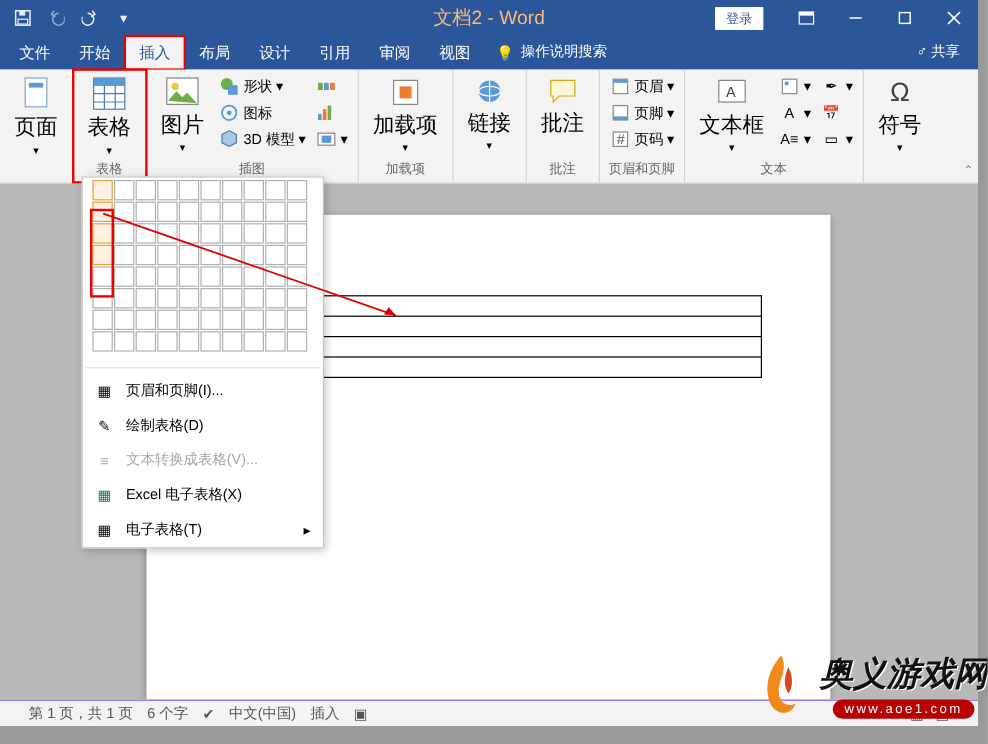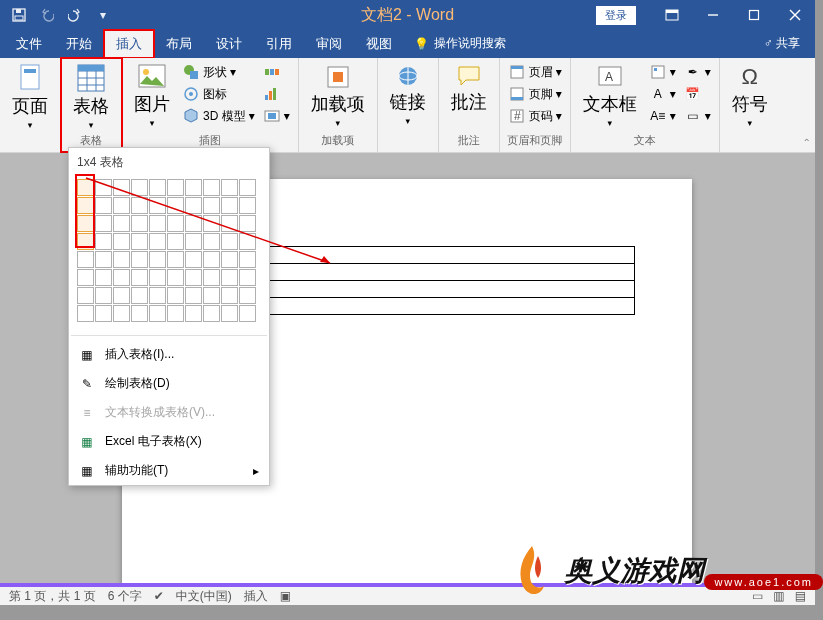--- a/index.html
+++ b/index.html
@@ -33,24 +33,24 @@
 .sel-box{position:absolute;left:6px;top:26px;width:20px;height:74px;border:2px solid #e00;pointer-events:none}
 .menu-sep{height:1px;background:#e0e0e0;margin:4px 2px}
 .menu-item{display:flex;align-items:center;gap:10px;padding:6px 10px;cursor:pointer}
 .menu-item.dis{color:#a6a6a6}
 .menu-item .mi-icon{width:16px;text-align:center}
 .doc-area{position:absolute;left:0;right:0;top:153px;bottom:22px;background:#b9b9b9;overflow:hidden}
 .page{position:absolute;left:122px;top:26px;width:570px;height:430px;background:#fff;box-shadow:0 2px 6px rgba(0,0,0,.35)}
 .tbl-prev{position:absolute;left:175px;top:246px;width:460px;border-collapse:collapse}
 .tbl-prev td{border:1px solid #000;height:17px}
 .arrow{position:absolute;z-index:6;pointer-events:none}
-.status{position:absolute;left:0;right:0;bottom:0;height:22px;background:#f3f3f3;border-top:4px solid #8b5cf6;display:flex;align-items:center;padding:0 9px;font-size:11px;color:#555;gap:12px}
+.status{position:absolute;left:0;right:0;bottom:0;height:22px;background:#f3f3f3;border-top:1px solid #8b5cf6;display:flex;align-items:center;padding:0 24px;font-size:11px;color:#555;gap:12px}
 .status-r{margin-left:auto;display:flex;gap:10px;align-items:center}
 .watermark{position:absolute;right:0;bottom:20px;z-index:20;display:flex;align-items:center;gap:8px;pointer-events:none}
-.wm-text{display:flex;flex-direction:row;align-items:flex-end}
+.wm-text{display:flex;flex-direction:column;align-items:center}
 .wm-cn{font-size:28px;font-weight:bold;font-style:italic;color:#111;text-shadow:1px 1px 0 #fff}
 .wm-url{background:#b00;color:#fff;font-size:11px;padding:2px 10px;border-radius:8px;letter-spacing:2px;margin-top:2px}
 .grp-content{display:flex;gap:4px;flex:1;align-items:flex-start}
 svg{display:block}
 .tell{display:flex;align-items:center;color:#fff;gap:5px;padding:5px 10px}
 </style>
 </head>
 <body>
 
 <div class="window">
@@ -327,21 +327,20 @@
         <tr>
           <td></td>
         </tr>
         <tr>
           <td></td>
         </tr>
   </tbody>
     </table>
 
   <div class="dropdown">
-    <div class="drop-title">1x4 表格</div>
     <div class="grid">
         <div class="cell hl"></div>
         <div class="cell"></div>
         <div class="cell"></div>
         <div class="cell"></div>
         <div class="cell"></div>
         <div class="cell"></div>
         <div class="cell"></div>
         <div class="cell"></div>
         <div class="cell"></div>
@@ -414,37 +413,37 @@
         <div class="cell"></div>
         <div class="cell"></div>
         <div class="cell"></div>
         <div class="cell"></div>
         <div class="cell"></div>
       </div>
     <div class="sel-box"></div>
     <div class="menu-sep"></div>
     <div class="menu-item">
         <span class="mi-icon">▦</span>
-        <span>插入表格(I)...</span>
+        <span>页眉和页脚(I)...</span>
       </div>
     <div class="menu-item">
         <span class="mi-icon">✎</span>
         <span>绘制表格(D)</span>
       </div>
     <div class="menu-item dis">
         <span class="mi-icon">≡</span>
         <span>文本转换成表格(V)...</span>
       </div>
     <div class="menu-item">
         <span class="mi-icon" style="color:#107c41">▦</span>
         <span>Excel 电子表格(X)</span>
       </div>
     <div class="menu-item">
         <span class="mi-icon">▦</span>
-        <span>辅助功能(T)</span>
+        <span>电子表格(T)</span>
         <span style="margin-left:auto">▸</span>
       </div>
   </div>
 
   <svg class="arrow" width="820" height="620" style="left:0;top:0">
     <line x1="86" y1="178" x2="330" y2="263" stroke="#d00" stroke-width="1.5"></line>
     <path d="M330 263 l-10 -1 l4 -6 z" fill="#d00"></path>
   </svg>
 
   <div class="status">

